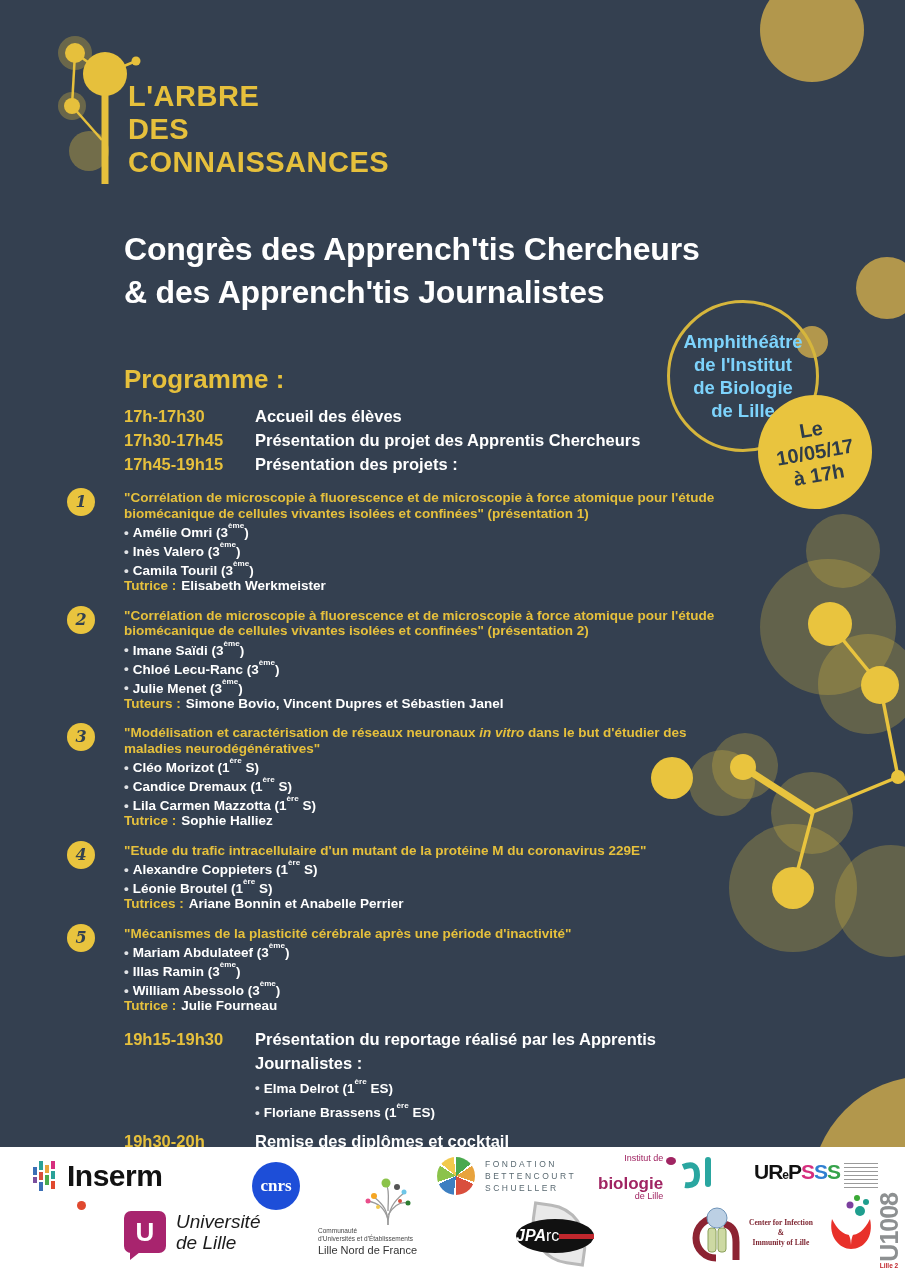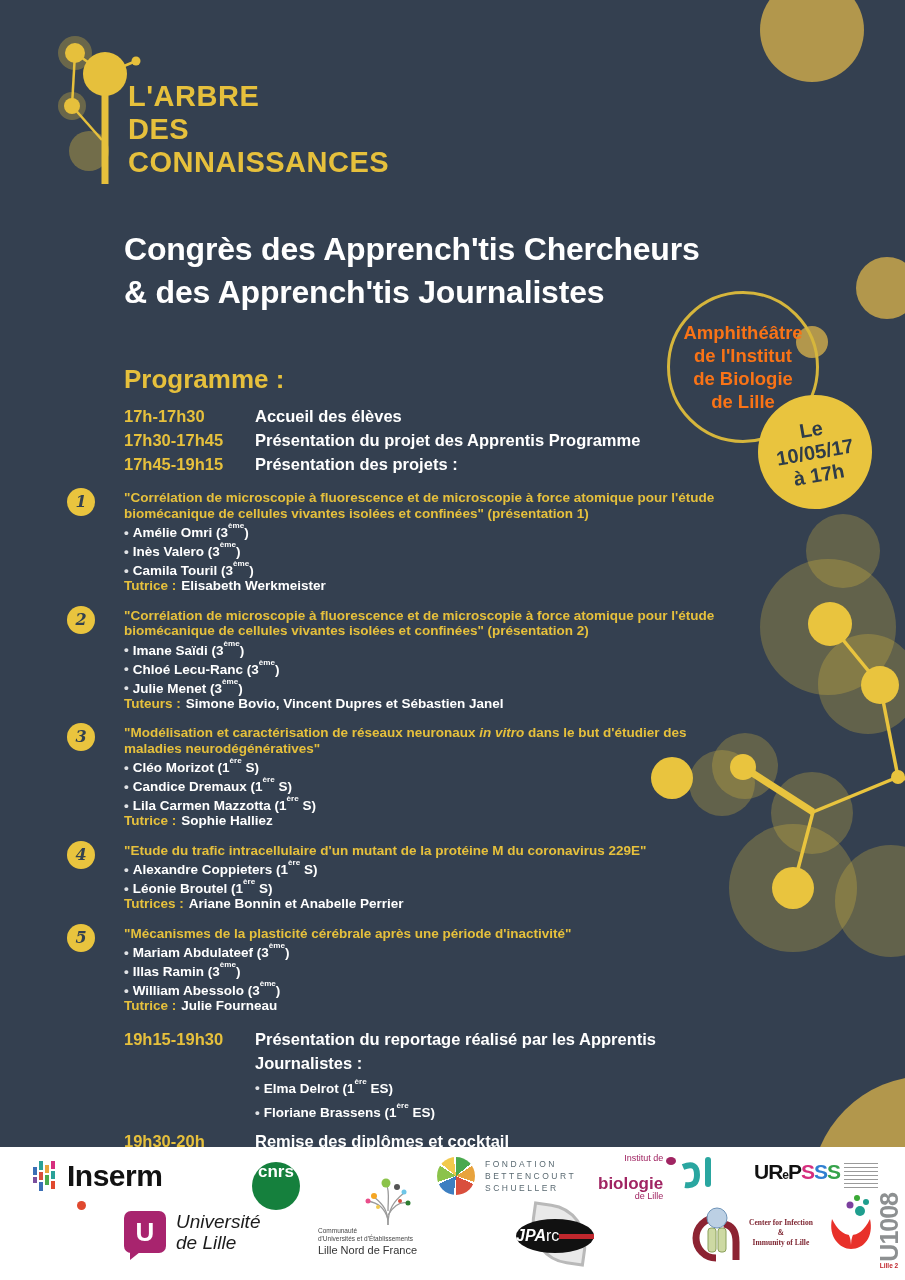--- a/index.html
+++ b/index.html
@@ -6,23 +6,23 @@
   .poster{position:relative;width:902px;height:1280px;background:#344050;overflow:hidden;
           font-family:"Liberation Sans",sans-serif;padding-left:25px;}
   .decor{position:absolute;left:0;top:0;z-index:1;pointer-events:none;}
   
   .brand-logo{position:absolute;left:52px;top:28px;z-index:2;}
   .brand-text{position:absolute;left:128px;top:80px;z-index:2;color:#e6c03c;
               font-size:29px;font-weight:700;line-height:33px;letter-spacing:.5px;}
   .poster-title{position:absolute;left:124px;top:228px;z-index:3;color:#fff;
                 font-size:32px;font-weight:700;line-height:43px;letter-spacing:-.2px;}
   
-  .venue{position:absolute;left:667px;top:291px;width:146px;height:146px;border:3px solid #d6b63c;
+  .venue{position:absolute;left:667px;top:300px;width:146px;height:146px;border:3px solid #d6b63c;
          border-radius:50%;z-index:3;display:flex;flex-direction:column;justify-content:center;
-         text-align:center;color:#f97316;font-weight:700;font-size:18.5px;line-height:23px;}
+         text-align:center;color:#7dd3fc;font-weight:700;font-size:18.5px;line-height:23px;}
   .date-badge{position:absolute;left:758px;top:395px;width:114px;height:114px;border-radius:50%;
               background:#e9c43e;z-index:4;display:flex;flex-direction:column;justify-content:center;
               text-align:center;color:#2e3c49;font-weight:700;font-size:20px;line-height:23px;
               transform:rotate(-10deg);}
   
   .main{position:absolute;left:124px;top:364px;width:618px;z-index:3;color:#fff;}
   .prog-heading{color:#e6c03c;font-size:26px;font-weight:700;margin:0 0 9px 0;}
   .sched-row{display:flex;font-size:16.5px;font-weight:700;line-height:24px;}
   .sched-time{flex:0 0 131px;color:#e6c03c;}
   .sched-desc{color:#fff;}
@@ -42,22 +42,22 @@
   .participation{margin-top:21px;}
   .part-heading{color:#e6c03c;font-size:17.5px;font-weight:700;}
   .part-lines{margin-top:9px;font-size:14px;line-height:21px;font-weight:700;color:#fff;}
   
   .footer{position:absolute;left:0;bottom:0;width:905px;height:133px;background:#fff;z-index:5;}
   .footer *{box-sizing:border-box;}
   .lg{position:absolute;}
   .lg-inserm{left:33px;top:12px;display:flex;align-items:flex-start;gap:8px;}
   .inserm-word{font-size:30px;font-weight:700;color:#121212;letter-spacing:-.5px;}
   .inserm-dot{position:absolute;left:44px;top:42px;width:9px;height:9px;border-radius:50%;background:#e0492f;}
-  .lg-cnrs{left:252px;top:15px;width:48px;height:48px;border-radius:50%;background:#15803d;
-           display:flex;justify-content:center;color:#fff;font-weight:700;font-size:17px;}
+  .lg-cnrs{left:252px;top:15px;width:48px;height:48px;border-radius:50%;background:#1d4ed8;
+           display:flex;align-items:center;justify-content:center;color:#fff;font-weight:700;font-size:17px;font-family:Liberation Serif, serif;}
   .lg-fbs{left:437px;top:10px;display:flex;align-items:center;gap:10px;}
   .fbs-circle{width:38px;height:38px;border-radius:50%;
     background:conic-gradient(#4aa94e 0 14%,#fff 14% 16%,#e8a33d 16% 30%,#fff 30% 32%,#d94f3d 32% 50%,#fff 50% 52%,#3d7fc1 52% 68%,#fff 68% 70%,#8bc34a 70% 84%,#fff 84% 86%,#f2c94c 86% 98%,#fff 98% 100%);}
   .fbs-text{font-size:8.5px;letter-spacing:2.5px;color:#5a6a72;line-height:12px;}
   .lg-ibl{left:598px;top:6px;display:flex;align-items:flex-start;gap:0;}
   .ibl-text{text-align:right;color:#a02462;line-height:11px;}
   .ibl-l1,.ibl-l3{font-size:9px;}
   .ibl-l2{font-size:17px;font-weight:700;line-height:15px;margin-top:12px;}
   .lg-urepsss{left:754px;top:13px;display:flex;align-items:flex-start;gap:4px;}
   .ure{font-size:21px;font-weight:700;color:#111;letter-spacing:-1px;}
@@ -175,21 +175,21 @@
 
   <div class="main">
     <h2 class="prog-heading">Programme :</h2>
 
     <div class="sched-row">
       <span class="sched-time">17h-17h30</span>
       <span class="sched-desc">Accueil des élèves</span>
     </div>
     <div class="sched-row">
       <span class="sched-time">17h30-17h45</span>
-      <span class="sched-desc">Présentation du projet des Apprentis Programme</span>
+      <span class="sched-desc">Présentation du projet des Apprentis Chercheurs</span>
     </div>
     <div class="sched-row">
       <span class="sched-time">17h45-19h15</span>
       <span class="sched-desc">Présentation des projets :</span>
     </div>
 
     <div class="project">
       <div class="badge">
           <span>1</span>
         </div>

